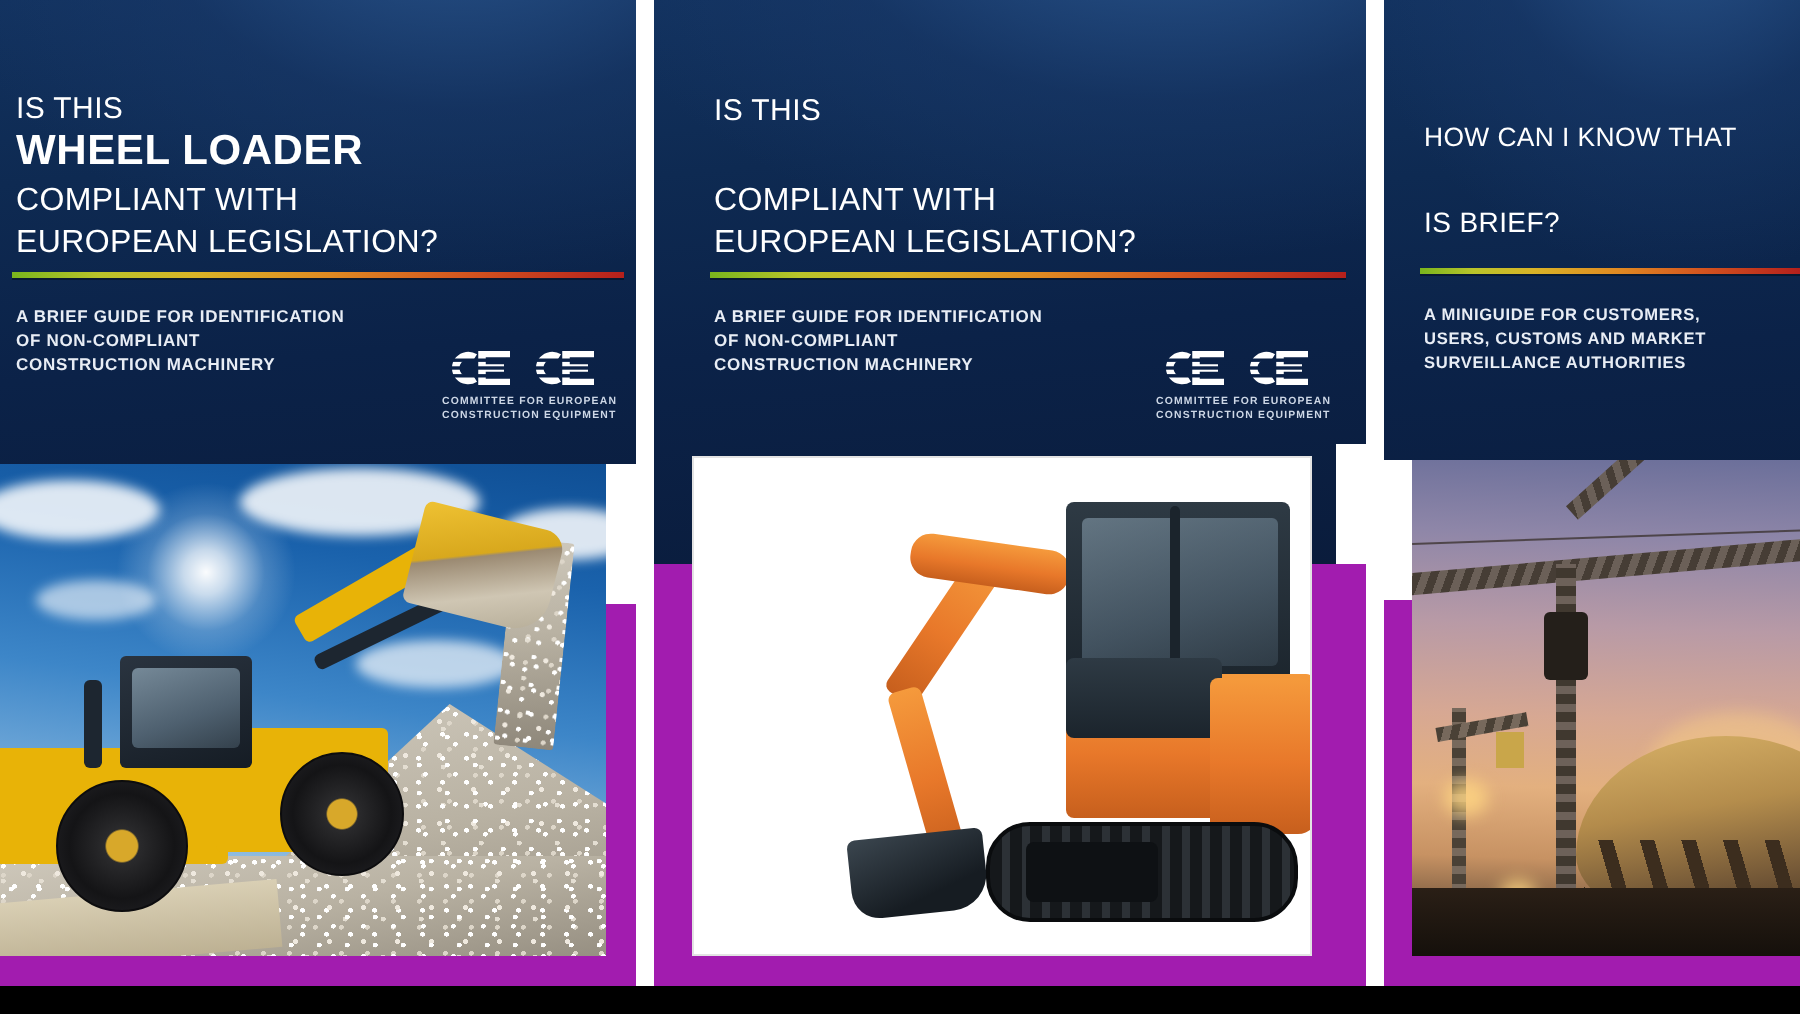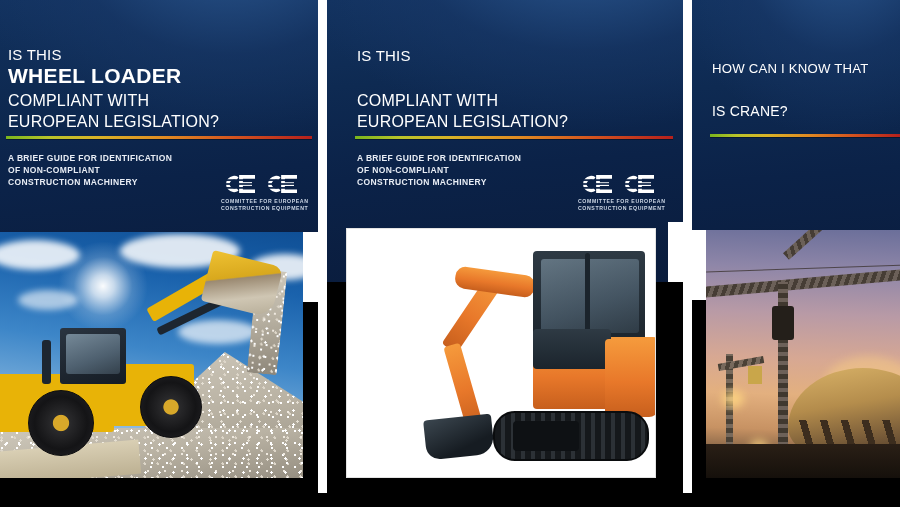--- a/index.html
+++ b/index.html
@@ -7,21 +7,21 @@
   body { font-family:"Liberation Sans", sans-serif; }
 
   #stage { position:relative; width:900px; height:507px; background:#ffffff; }
 
   
   .bottom-bar {
     position:absolute; left:0; bottom:0; width:900px; height:14px; background:#000000;
   }
 
   
-  .cover { position:absolute; top:0; overflow:hidden; background:#000000; }
+  .cover { position:absolute; top:0; overflow:hidden; background:#a21caf; }
 
   .cover-head {
     position:absolute; top:0; left:0; width:100%;
     background:
       radial-gradient(ellipse 120% 95% at 72% -22%, rgba(46,92,150,0.95) 0%, rgba(25,57,106,0.55) 42%, rgba(10,28,62,0.0) 72%),
       linear-gradient(175deg,#12325f 0%, #0e2a52 28%, #0b2248 58%, #0a1c3c 100%);
   }
 
   
   .notch { position:absolute; background:#ffffff; }
@@ -249,24 +249,27 @@
     </div>
   </div>
 
   <div class="cover" style="left:692px; width:208px; height:493px;">
 
     <div class="cover-head" style="height:300px;"></div>
     <div class="notch" style="left:0px; top:230px; width:14px; height:70px;"></div>
 
     <div class="head-inner">
       <div class="kicker" style="position:absolute; left:20px; top:61px; font-size:13.2px;text-align:right;">HOW CAN I KNOW THAT</div>
-      <div class="line2" style="position:absolute; left:20px; top:103px; font-size:14px;">IS CRANE?</div>
+      <div class="line2" style="position:absolute; left:20px; top:103px; font-size:14px;">IS BRIEF?</div>
 
       <div class="rule" style="left:18px; top:134px; width:190px;"></div>
 
+      <div class="subtitle" style="left:20px; top:152px; font-size:8.3px;">A MINIGUIDE FOR CUSTOMERS,
+USERS, CUSTOMS AND MARKET
+SURVEILLANCE AUTHORITIES</div>
     </div>
 
     <div class="photo" style="left:14px; top:230px; width:194px; height:248px;">
       <div class="dusk"></div>
       <div class="glow" style="left:118px; top:126px; width:90px; height:56px; opacity:.5;"></div>
 
       <div class="crane-bar" style="left:-8px; top:48px; width:212px; height:11px; transform:rotate(-5deg);
                   background:repeating-linear-gradient(115deg,#463d35 0 4px,#6b6058 4px 8px);"></div>
       <div class="crane-bar" style="left:80px; top:22px; width:110px; height:9px; transform:rotate(-42deg); transform-origin:left center;
                   background:repeating-linear-gradient(115deg,#463d35 0 4px,#6b6058 4px 8px);"></div>

